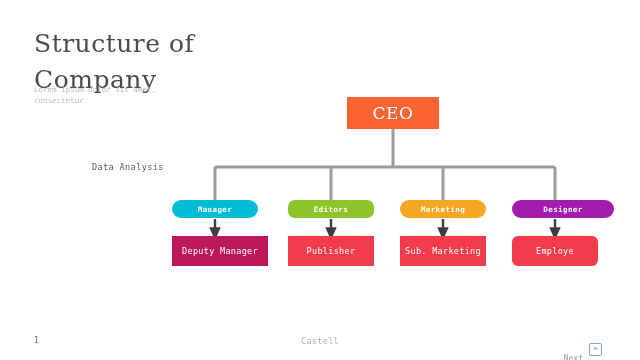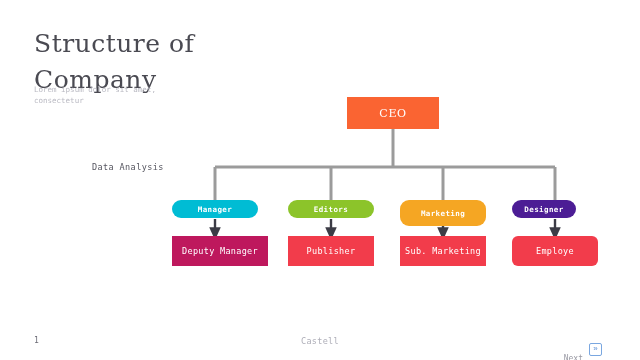--- a/index.html
+++ b/index.html
@@ -74,21 +74,21 @@
     box-sizing: border-box;
     display: flex;
     align-items: center;
     justify-content: center;
     color: #ffffff;
     text-align: center;
   }
 
   .node-ceo {
     font-family: "DejaVu Serif", "Liberation Serif", serif;
-    font-size: 11px;
+    font-size: 17px;
     letter-spacing: 0.6px;
   }
 
   .node-pill {
     border-radius: 9px;
     font-family: "DejaVu Sans Mono", "Liberation Mono", monospace;
     font-size: 7.5px;
     letter-spacing: 0.4px;
     font-weight: bold;
   }
@@ -186,27 +186,27 @@
       </g>
   </svg>
 
   <div id="node-layer">
       <div class="node node-ceo" style="left: 347px; top: 97px; width: 92px; height: 32px; background: rgb(250, 100, 50); color: rgb(255, 255, 255);">
         <span>CEO</span>
       </div>
       <div class="node node-pill" style="left: 172px; top: 200px; width: 86px; height: 18px; background: rgb(0, 188, 212); color: rgb(255, 255, 255);">
         <span>Manager</span>
       </div>
-      <div class="node node-pill" style="left: 288px; top: 200px; width: 86px; height: 18px; background: rgb(140, 196, 42); color: rgb(255, 255, 255);">
+      <div class="node node-pill" style="left: 288px; top: 200px; width: 86px; height: 18px; background: rgb(140, 196, 42); color: rgb(255, 255, 255); border-radius: 7px;">
         <span>Editors</span>
       </div>
-      <div class="node node-pill" style="left: 400px; top: 200px; width: 86px; height: 26px; background: rgb(245, 166, 35); color: rgb(255, 255, 255);">
+      <div class="node node-pill" style="left: 400px; top: 200px; width: 86px; height: 18px; background: rgb(245, 166, 35); color: rgb(255, 255, 255);">
         <span>Marketing</span>
       </div>
-      <div class="node node-pill" style="left: 512px; top: 200px; width: 64px; height: 18px; background: #4c1d95; color: rgb(255, 255, 255);">
+      <div class="node node-pill" style="left: 512px; top: 200px; width: 102px; height: 18px; background: #a21caf; color: rgb(255, 255, 255);">
         <span>Designer</span>
       </div>
       <div class="node node-leaf" style="left: 172px; top: 236px; width: 96px; height: 30px; background: #be185d; color: rgb(255, 255, 255);">
         <span>Deputy Manager</span>
       </div>
       <div class="node node-leaf" style="left: 288px; top: 236px; width: 86px; height: 30px; background: rgb(242, 60, 75); color: rgb(255, 255, 255);">
         <span>Publisher</span>
       </div>
       <div class="node node-leaf" style="left: 400px; top: 236px; width: 86px; height: 30px; background: rgb(242, 60, 75); color: rgb(255, 255, 255);">
         <span>Sub. Marketing</span>

